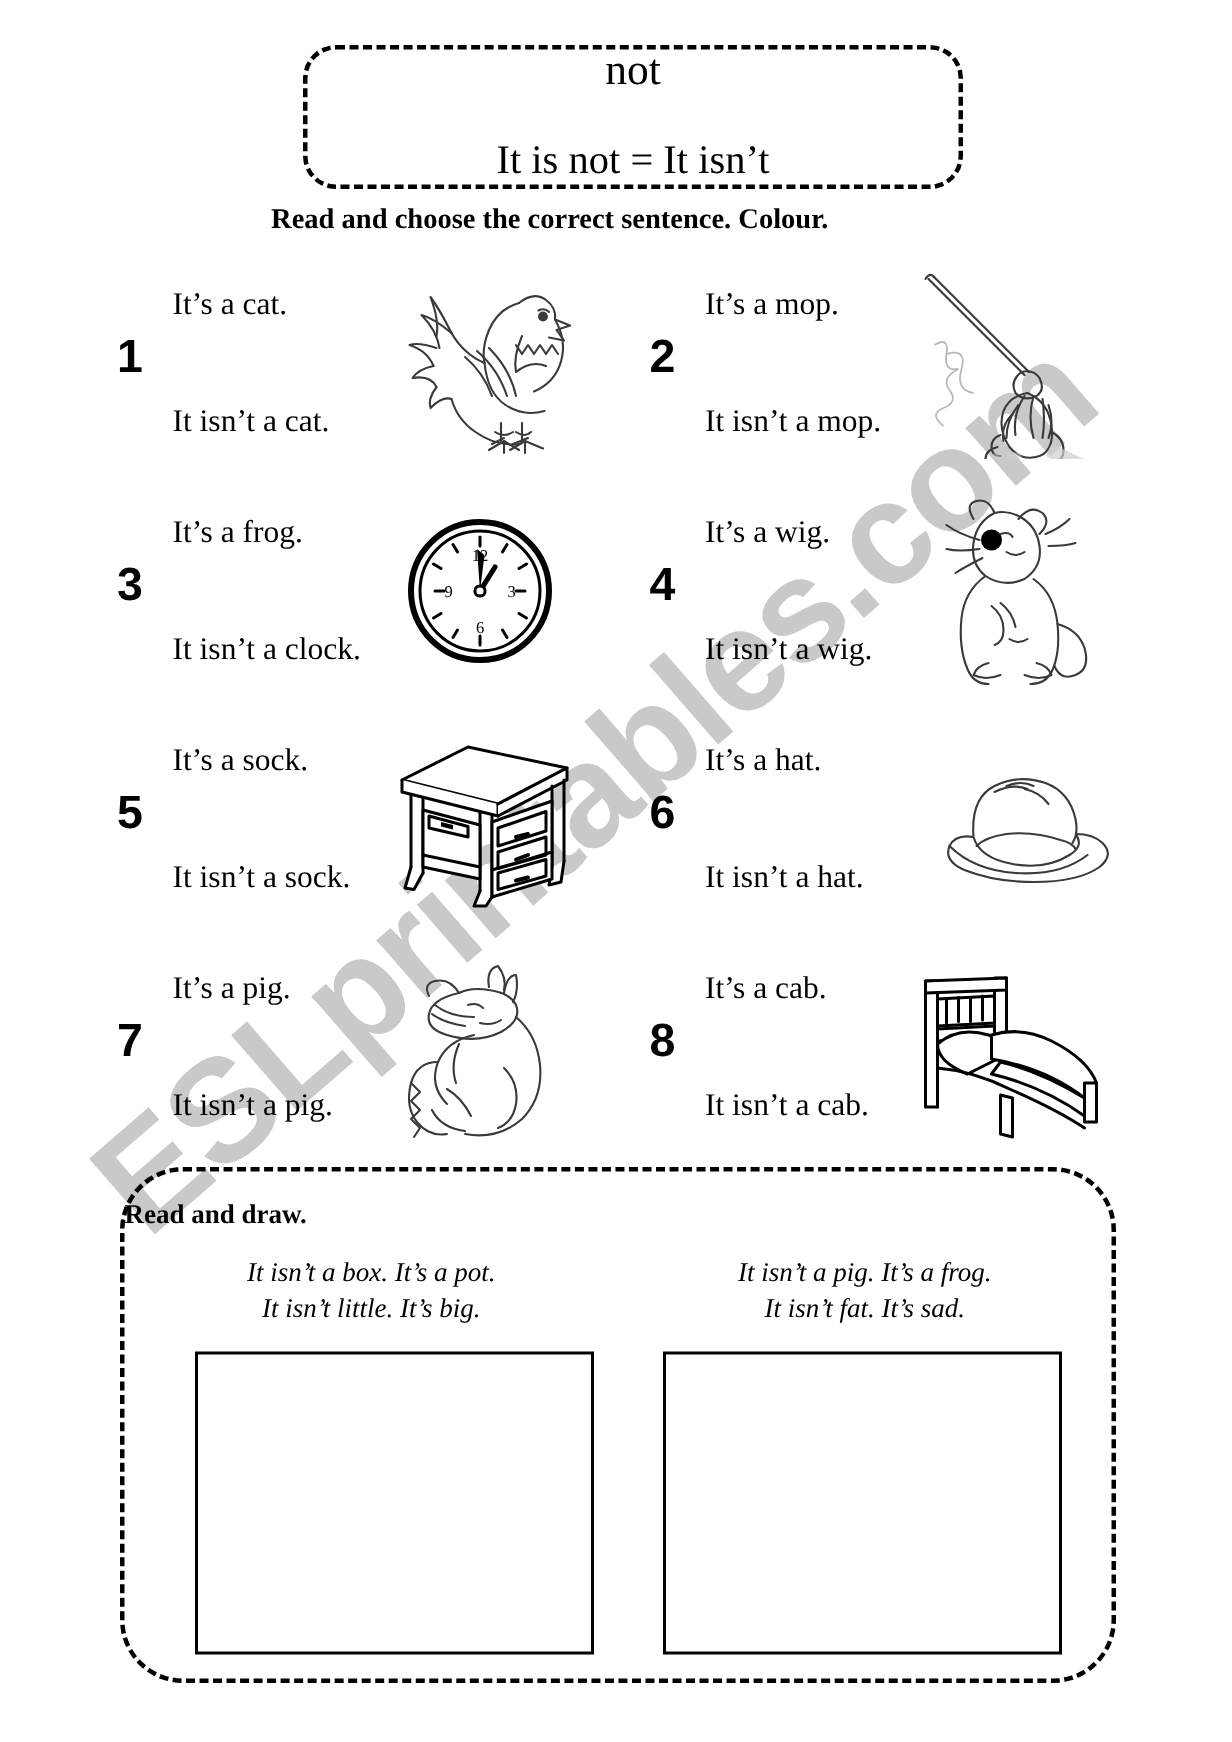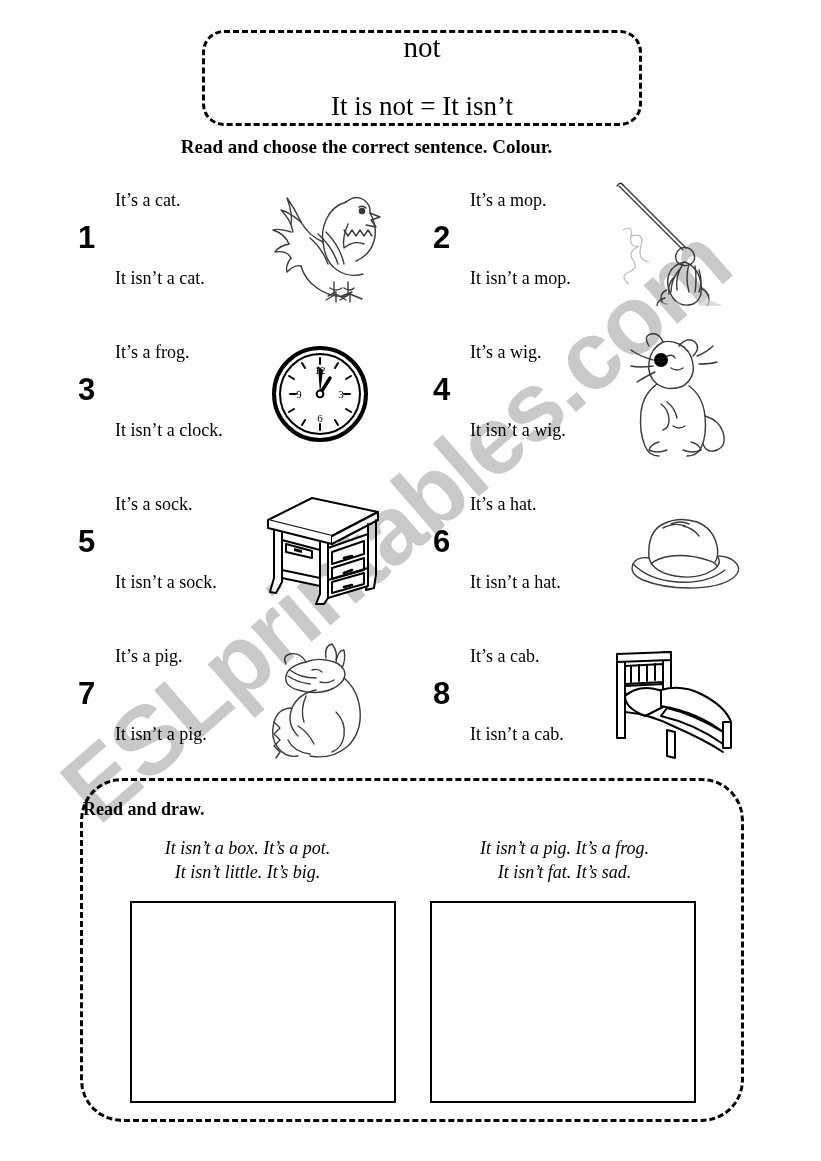--- a/index.html
+++ b/index.html
@@ -41,39 +41,39 @@
   .cell{position:absolute;top:0;width:390px;height:152px;}
   .cell.left{left:70px;}
   .cell.right{left:425px;}
 
   .num{
     position:absolute;left:8px;top:44px;
     font-family:"Liberation Sans", sans-serif;
     font-weight:bold;font-size:31px;line-height:1;
   }
   .sent{
-    position:absolute;left:45px;font-size:18px;white-space:nowrap;
+    position:absolute;left:45px;font-size:21px;white-space:nowrap;
   }
   .sent.top{top:12px;}
   .sent.bot{top:90px;}
   .pic{position:absolute;left:180px;top:0px;width:140px;height:128px;}
   .pic svg{display:block;width:100%;height:100%;}
 
   
   .draw-box{
     position:absolute;left:80px;top:778px;width:658px;height:338px;
     border:3px dashed #000;border-radius:42px;z-index:10;
   }
   .draw-title{
     position:absolute;left:0;top:18px;width:658px;
     font-weight:bold;font-size:18px;
   }
   .draw-col{position:absolute;top:55px;width:329px;font-style:italic;}
   .draw-col.c1{left:0;}
-  .draw-col.c2{left:317px;}
+  .draw-col.c2{left:329px;}
   .draw-text{text-align:center;font-size:18px;line-height:1.35;}
   .draw-area{
     width:262px;height:198px;margin:16px auto 0;
     border:2.5px solid #000;background:#fff;
   }
   .draw-col.c1 .draw-area{margin-left:47px;}
   .draw-col.c2 .draw-area{margin-left:30px;}
 
   svg .ln{fill:none;stroke:#3a3a3a;stroke-width:1.4;
           stroke-linecap:round;stroke-linejoin:round;}

